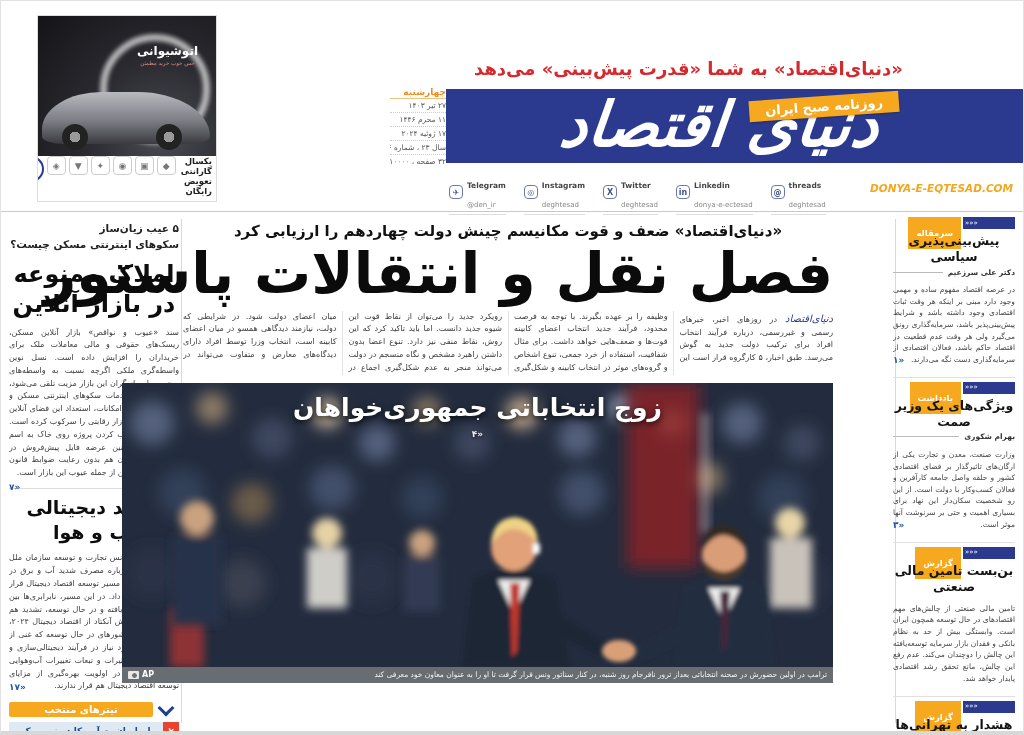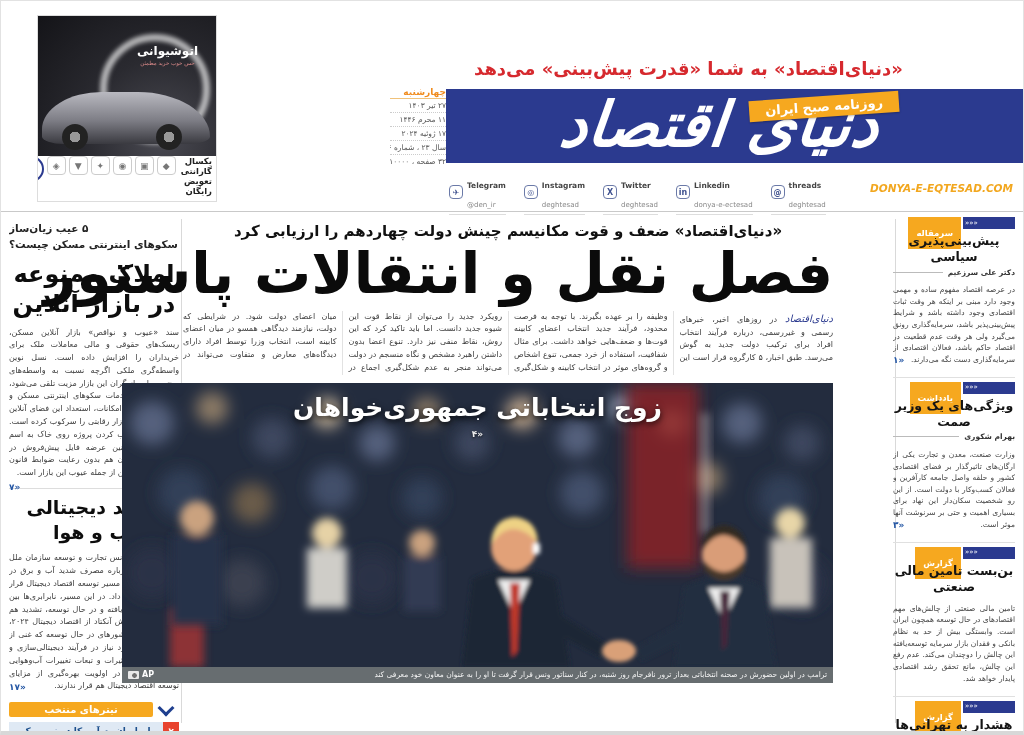--- a/index.html
+++ b/index.html
@@ -48,21 +48,21 @@
   .brand-logo{width:19px;height:19px;border:1px solid #ccc;border-radius:4px;color:#777;font-size:9px;
       display:flex;align-items:center;justify-content:center;flex:0 0 auto;}
   .year-badge{width:26px;height:26px;border-radius:50%;border:2px solid #2b3a8f;color:#2b3a8f;flex:0 0 auto;
       display:flex;flex-direction:column;align-items:center;justify-content:center;font-weight:bold;line-height:1;} .year-badge .y{font-size:4px;letter-spacing:.5px;}
 
   .rule-top{position:absolute;top:210px;left:0;right:0;border-top:1px solid #c9c9c9;}
   .vrule{position:absolute;top:218px;bottom:8px;border-left:1px solid #d9d9d9;}
 
   
   .leftcol{position:absolute;top:216px;left:8px;width:170px;height:514px;overflow:hidden;}
-  .kicker-sm{text-align:left;font-size:10.5px;font-weight:bold;color:#222;line-height:1.5;margin-top:4px;}
+  .kicker-sm{text-align:right;font-size:10.5px;font-weight:bold;color:#222;line-height:1.5;margin-top:4px;}
   .head-xl{text-align:center;font-size:24px;font-weight:900;color:#0d0d0d;line-height:1.25;margin:6px 0 4px;}
   .head-lg{text-align:center;font-size:19px;font-weight:900;color:#0d0d0d;line-height:1.3;margin:6px 0 4px;}
   .body-sm{font-size:8px;color:#3c3c3c;text-align:justify;line-height:1.6;}
   .ref{color:#2456a4;font-weight:bold;font-size:9px;float:left;margin-right:4px;}
   .l-div{border-top:1px solid #ddd;margin:7px 0 2px;}
   .sel-row{display:flex;align-items:center;margin:8px 0 5px;}
   .sel-badge{flex:1;background:#f6a81f;color:#fff;font-weight:bold;font-size:10px;text-align:center;
       padding:2px 16px;border-radius:2px;}
   .chev{width:26px;height:16px;position:relative;}
   .chev::after{content:"";position:absolute;left:7px;top:1px;width:9px;height:9px;border-left:3px solid #1f3f8f;

